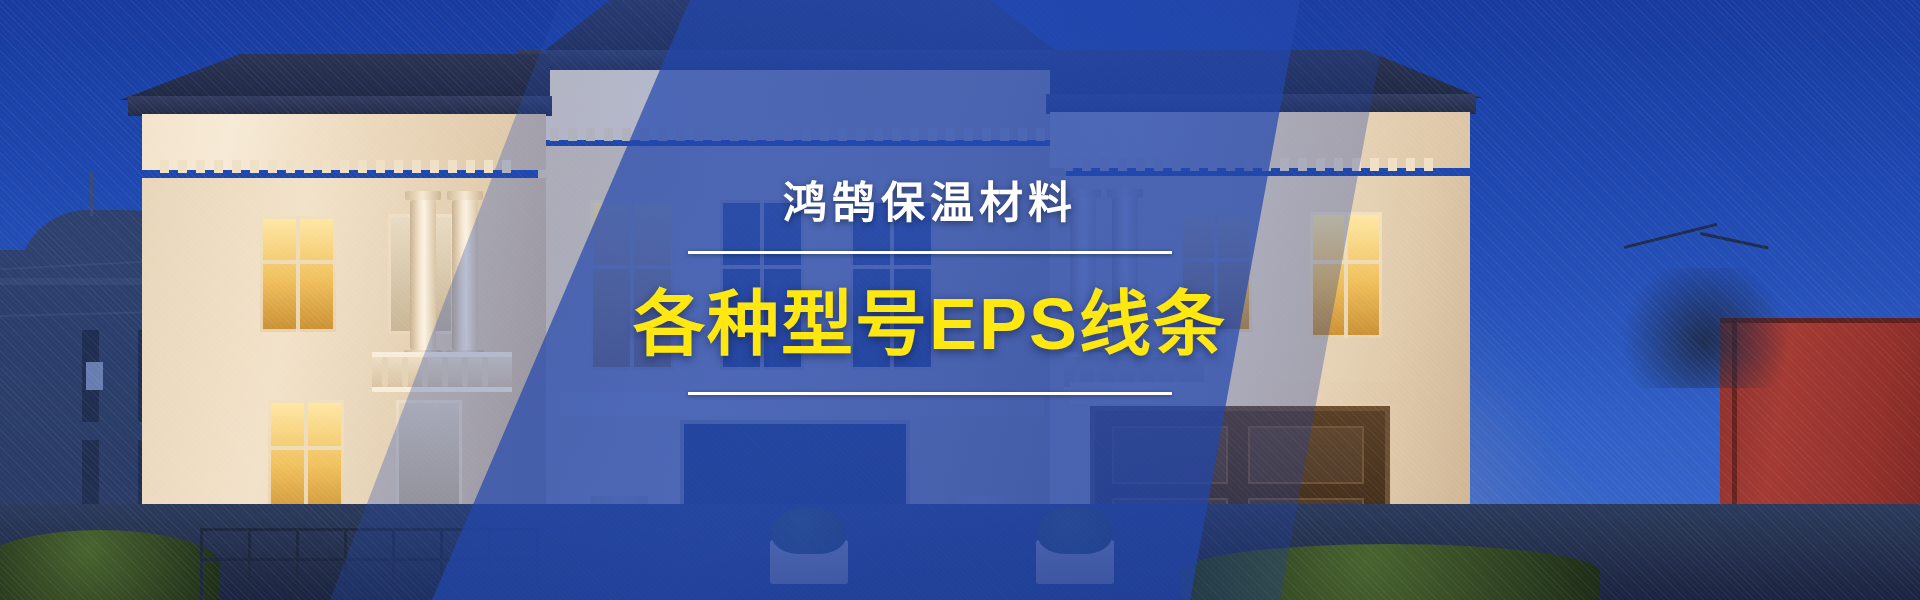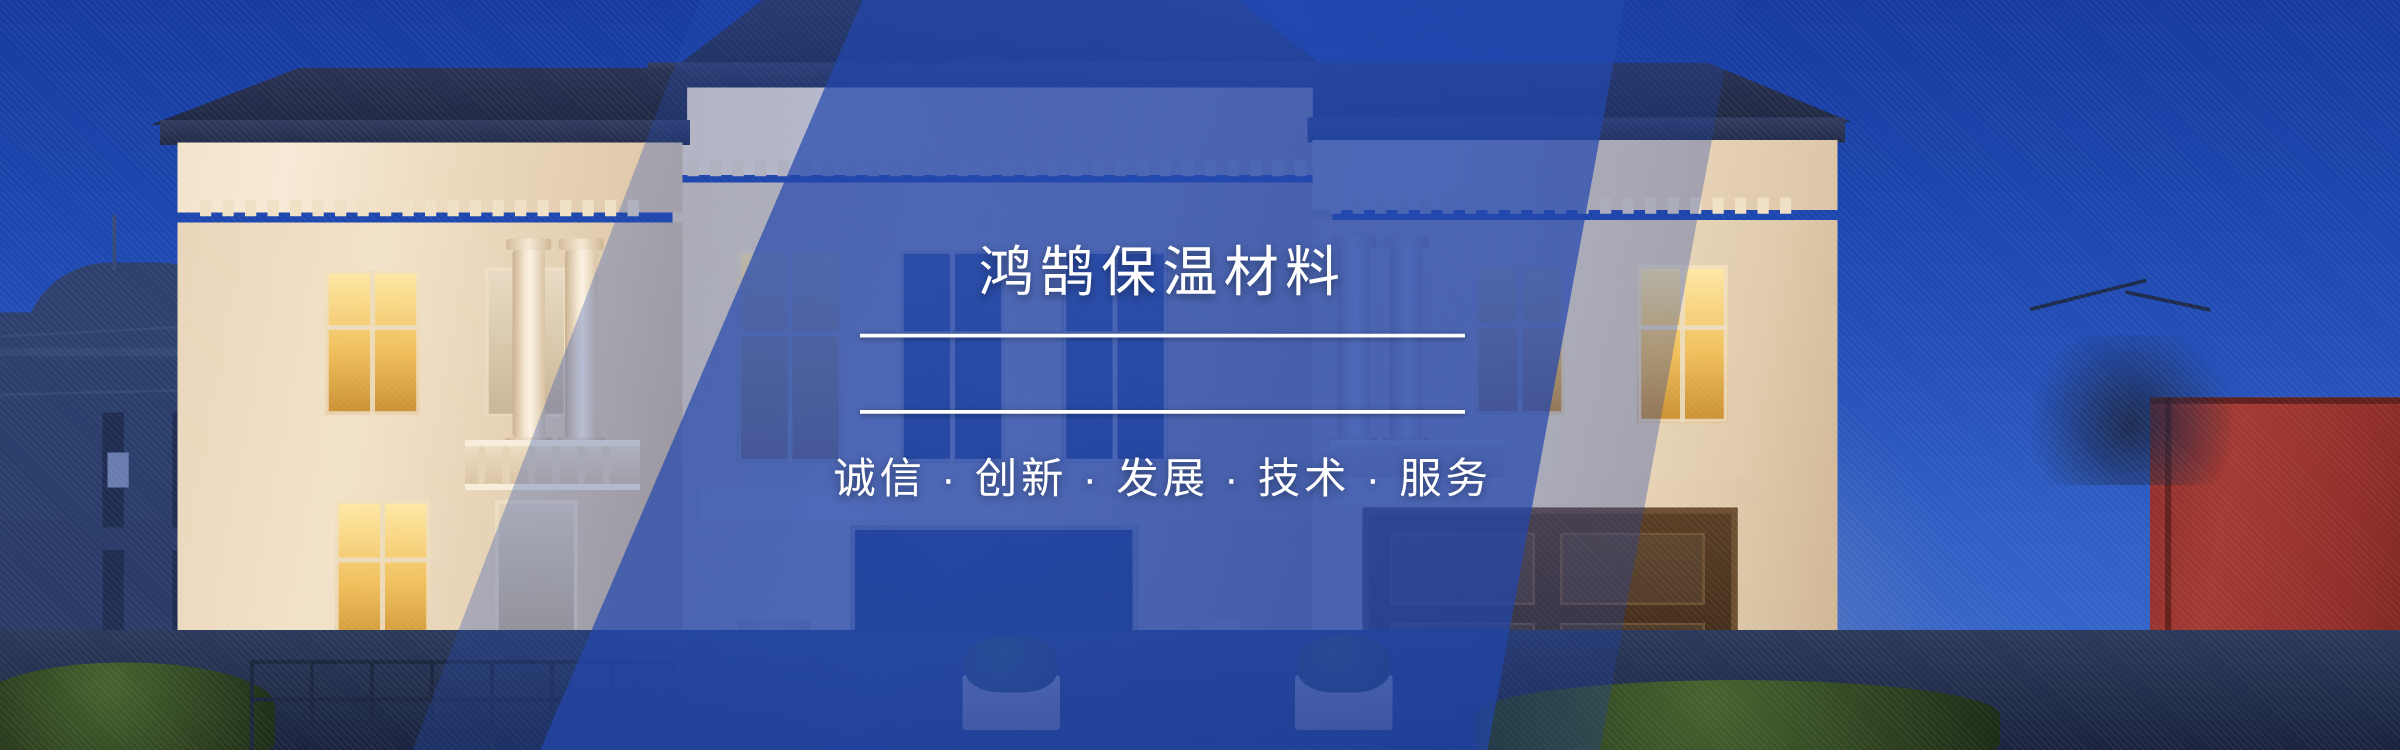--- a/index.html
+++ b/index.html
@@ -100,21 +100,21 @@
     clip-path:polygon(690px 0, 1300px 0, 1190px 600px, 432px 600px);}
   .overlay-soft{position:absolute;inset:0;pointer-events:none;
     background:linear-gradient(120deg,rgba(40,84,190,.30),rgba(26,56,150,.34));
     clip-path:polygon(560px 0, 1390px 0, 1280px 600px, 330px 600px);}
 
   
   .textblock{position:absolute;left:0;top:0;width:1920px;height:600px;
     display:flex;flex-direction:column;align-items:center;justify-content:center;
     transform:translateX(-30px);}
   .brand{color:#ffffff;font-size:44px;line-height:1;letter-spacing:5px;
-    font-weight:400;text-shadow:0 2px 7px rgba(0,0,0,.45);}
+    font-weight:700;text-shadow:0 2px 7px rgba(0,0,0,.45);}
   .rule{width:484px;height:3px;background:#ffffff;box-shadow:0 1px 4px rgba(0,0,0,.4);}
   .rule.top{margin:26px 0 30px;}
   .rule.bottom{margin:28px 0 24px;}
   .headline{color:#ffe711;font-weight:700;font-size:72px;line-height:1.12;
     letter-spacing:2px;text-shadow:0 3px 10px rgba(10,20,60,.55);white-space:nowrap;}
   .tagline{color:#ffffff;font-size:34px;letter-spacing:3px;font-weight:400;
     text-shadow:0 2px 7px rgba(0,0,0,.45);white-space:nowrap;}
 </style>
 </head>
 <body>
@@ -338,17 +338,17 @@
   </div>
 
   <div class="texture"></div>
 
   <div class="overlay-soft"></div>
   <div class="overlay"></div>
 
   <div class="textblock">
     <div class="brand">鸿鹄保温材料</div>
     <div class="rule top"></div>
+    <div class="headline">各种型号EPS线条</div>
     <div class="rule bottom"></div>
-    <div class="tagline">诚信 · 创新 · 发展 · 技术 · 服务</div>
   </div>
 
 </div>
 
 </body></html>

